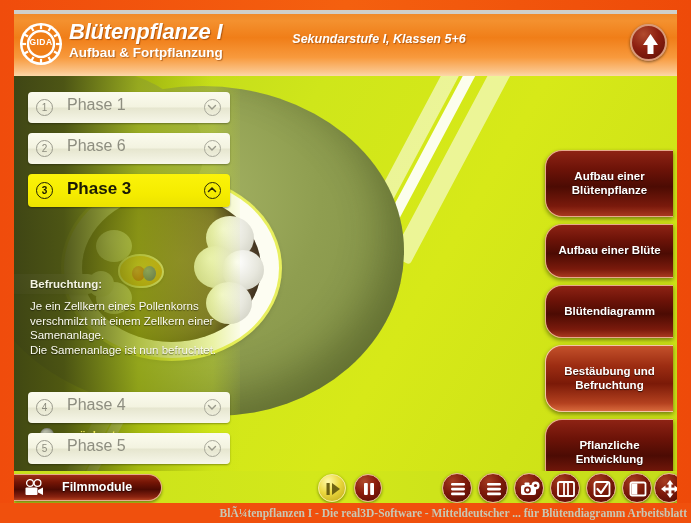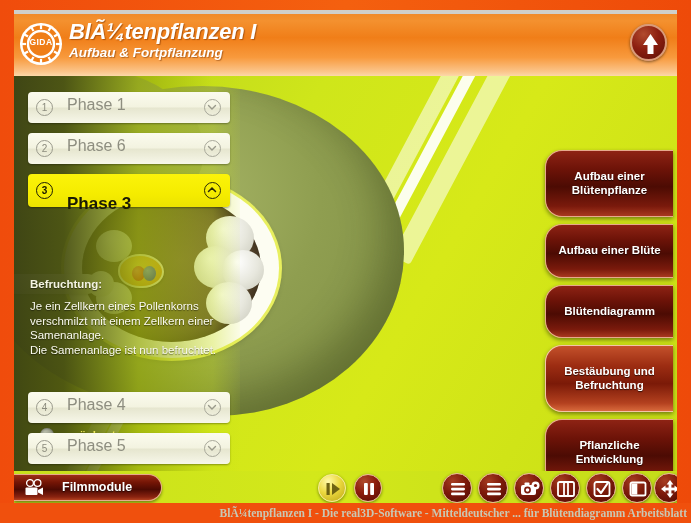--- a/index.html
+++ b/index.html
@@ -69,21 +69,20 @@
   #main-title {
     font-size: 22px; font-weight: bold; color: #ffffff;
     letter-spacing: -0.2px; line-height: 25px;
     text-shadow: 1px 1px 1px rgba(120,50,0,.55);
     font-style: italic;
   }
   #sub-title {
     font-size: 13.5px; font-weight: bold; color: #ffffff;
     line-height: 16px; margin-top: 1px;
     text-shadow: 1px 1px 1px rgba(120,50,0,.5);
-    font-style: italic;
   }
 
   #header-center {
     position: absolute; left: 240px; top: 22px; width: 250px;
     text-align: center;
     font-size: 12.5px; font-weight: bold; color: #ffffff;
     text-shadow: 1px 1px 1px rgba(120,50,0,.5);
     font-style: italic;
   }
 
@@ -240,21 +239,21 @@
 
   .phase-btn.active {
     background: linear-gradient(180deg,#fbf30a 0%,#f5ec00 60%,#ece300 100%);
     height: 33px;
   }
   .phase-btn.active .num {
     border-color: #1d1d05; color: #161602; font-weight: bold;
     top: 8px;
   }
   .phase-btn.active .lbl {
-    color: #1a1a05; font-weight: bold; font-size: 17px; top: 20px;
+    color: #1a1a05; font-weight: bold; font-size: 17px; top: 5px;
   }
   .phase-btn.active .chev { border-color: #2a2a08; top: 8px; }
 
   #phase-text {
     position: absolute; left: 16px; top: 202px; width: 200px;
   }
   #phase-text .heading {
     font-size: 11.5px; color: #f4f4e2; font-weight: bold;
     text-shadow: 0 1px 1px rgba(0,0,0,.5);
     margin-bottom: 9px;
@@ -402,24 +401,25 @@
               <line x1="3.8" y1="11.5" x2="9" y2="14.5"></line>
               <line x1="11.5" y1="3.8" x2="14.5" y2="9"></line>
             </g>
             <circle cx="22" cy="22" r="13" fill="none" stroke="#ffffff" stroke-width="2.4"></circle>
           </svg>
         </div>
         <div class="gida-text">GIDA</div>
       </div>
 
       <div id="title-block">
-        <div id="main-title">BlÃ¼tenpflanzen I</div>
+        <div id="main-title">Blütenpflanze I</div>
         <div id="sub-title">Aufbau &amp; Fortpflanzung</div>
       </div>
 
+      <div id="header-center">Sekundarstufe I, Klassen 5+6</div>
 
 
       <div id="up-button">
         <svg width="37" height="37" viewBox="0 0 37 37">
           <path d="M18.5 8 L26 19 L21.5 19 L21.5 28 L15.5 28 L15.5 19 L11 19 Z" fill="#ffffff"></path>
         </svg>
       </div>
     </div>
 
     <div id="stage">

